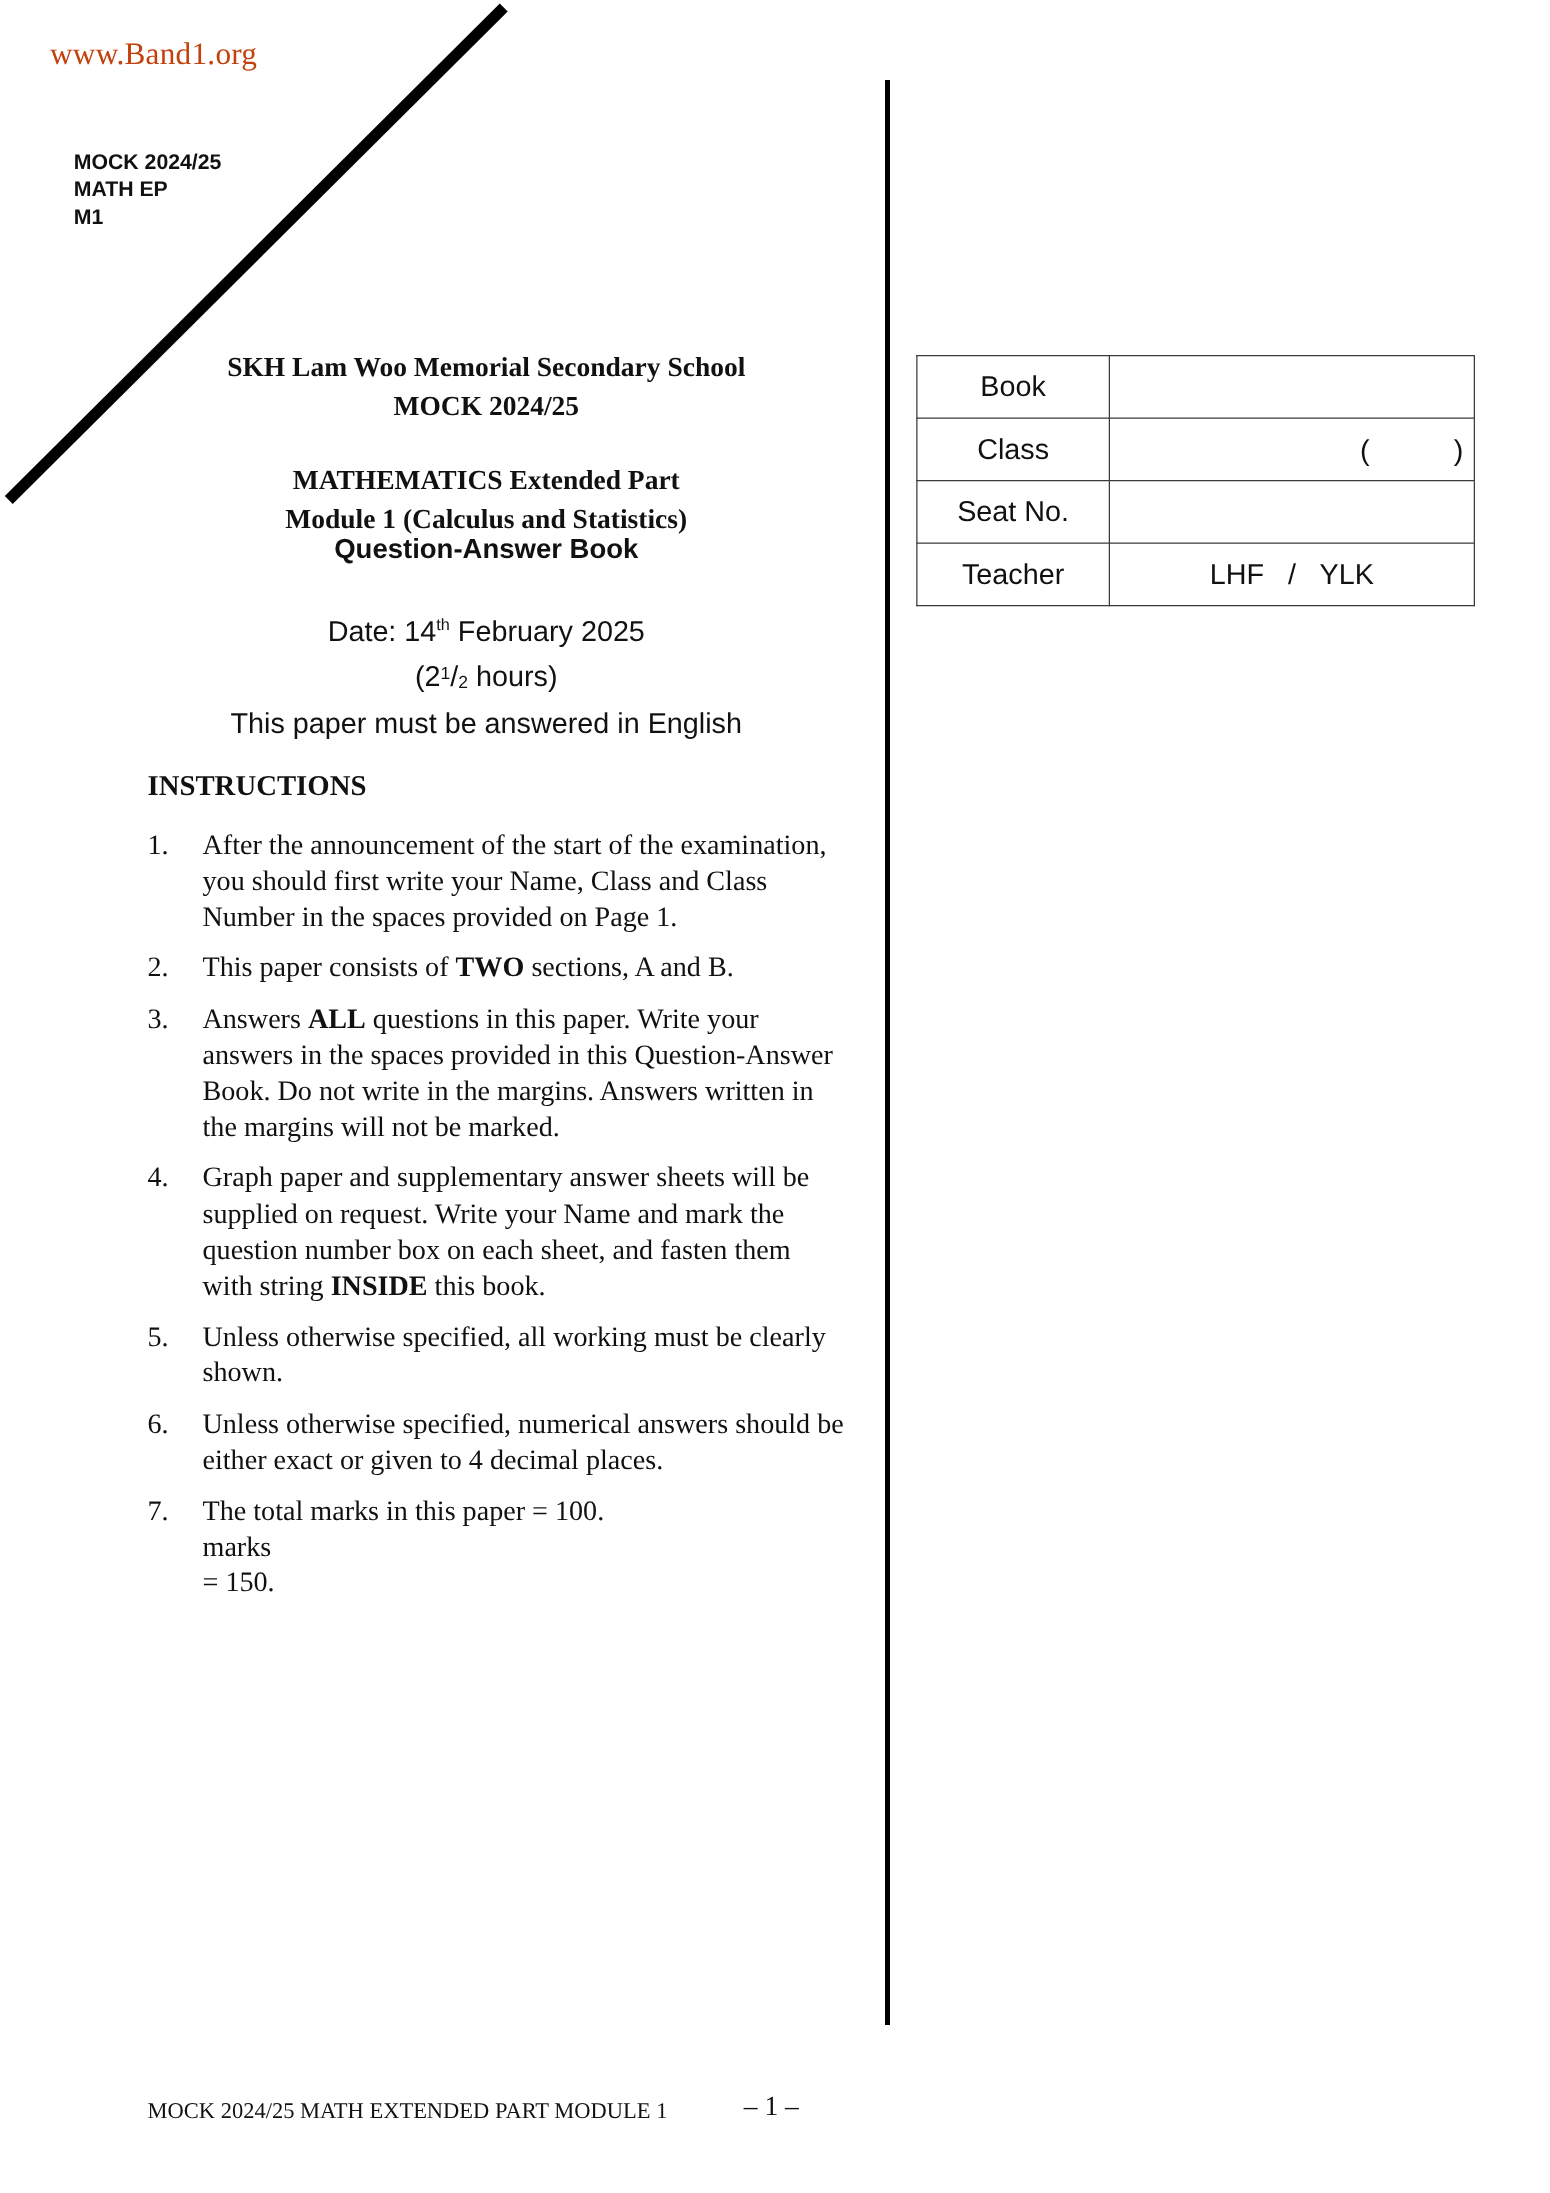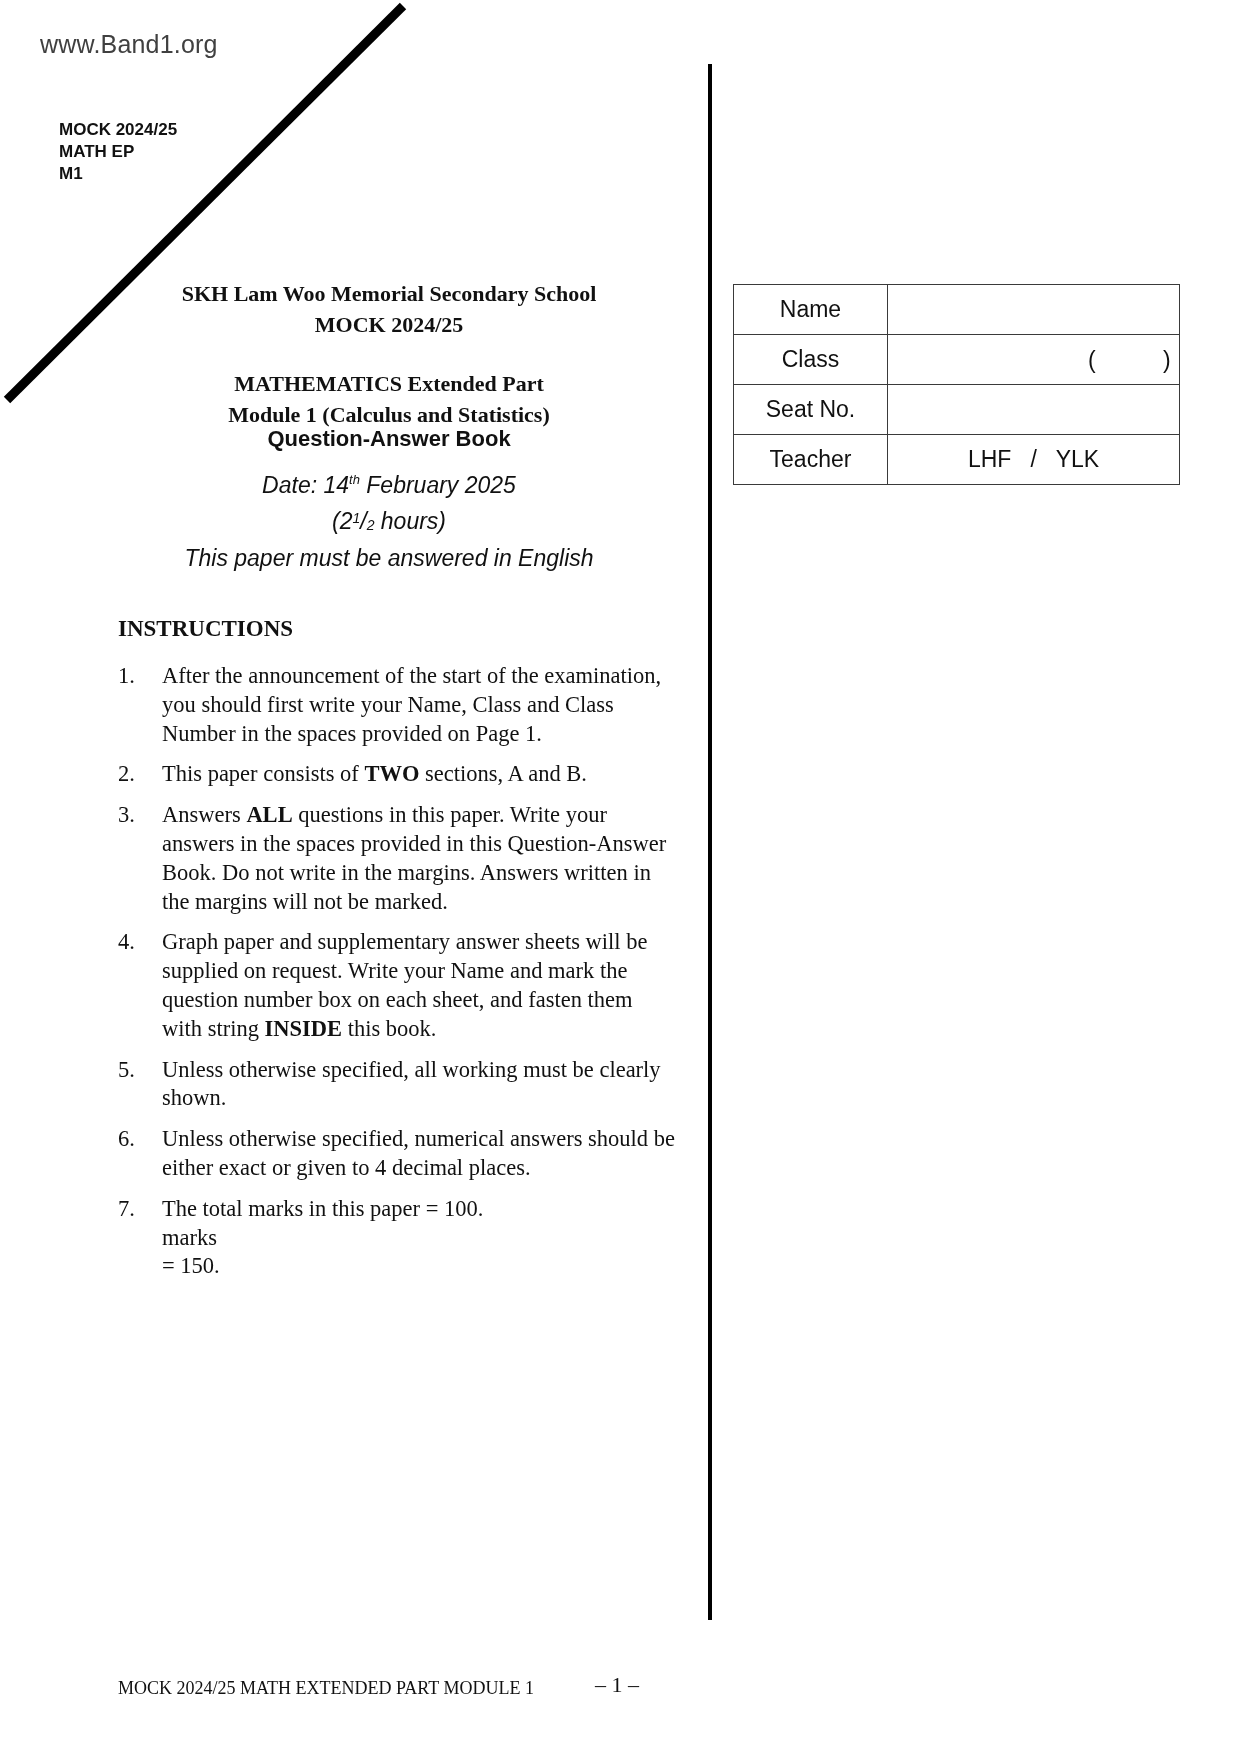--- a/index.html
+++ b/index.html
@@ -7,37 +7,37 @@
     width: 1240px; height: 1754px; position: relative; overflow: hidden;
     background: #ffffff; color: #111111;
     font-family: "Liberation Serif", serif;
   }
   .abs { position: absolute; }
   .sans { font-family: "Liberation Sans", sans-serif; }
   .serif { font-family: "Liberation Serif", serif; margin-top: 16px; }
 
   
   .watermark {
-    left: 40px; top: 30px; font-size: 25px; color: #404040;
-    font-family: Liberation Sans, sans-serif; letter-spacing: 0.2px;
+    left: 40px; top: 30px; font-size: 25px; color: #c2410c;
+    font-family: Liberation Serif, serif; letter-spacing: 0.2px;
   }
 
   
   .code-block { left: 59px; top: 119px; font-weight: bold; font-size: 17px; line-height: 22px; }
   .code-block div { white-space: nowrap; }
 
   
   .rules { left: 0; top: 0; width: 1240px; height: 1754px; pointer-events: none; }
 
   
   .head-col { left: 150px; width: 478px; text-align: center; }
   .school { top: 262px; font-weight: bold; font-size: 22px; line-height: 31px; }
   .subject { top: 352px; font-weight: bold; font-size: 22px; line-height: 31px; }
   .qab { top: 426px; font-weight: bold; font-size: 22px; }
-  .date-line { top: 469px; font-size: 23px; line-height: 33px; font-style: italic; }
+  .date-line { top: 489px; font-size: 23px; line-height: 33px; }
   .date-line sup { font-size: 13px; vertical-align: 9px; line-height: 0; }
   .frac-num { font-size: 14px; vertical-align: 6px; }
   .frac-den { font-size: 14px; vertical-align: -1px; }
 
   
   .info-table {
     left: 733px; top: 284px; border-collapse: collapse;
     font-family: "Liberation Sans", sans-serif; font-size: 23px; color: #111;
   }
   .info-table td {
@@ -91,21 +91,21 @@
 
 <div class="abs head-col date-line sans">
   <div><span>Date: 14</span><sup>th</sup><span> February 2025</span></div>
   <div><span>(2</span><span class="frac-num">1</span><span>/</span><span class="frac-den">2</span><span> hours)</span></div>
   <div>This paper must be answered in English</div>
 </div>
 
 <table class="abs info-table">
   <tbody>
       <tr>
-    <td class="lbl">Name</td>
+    <td class="lbl">Book</td>
     <td class="val"></td>
   </tr>
   <tr>
     <td class="lbl">Class</td>
     <td class="val">
       <span class="paren-open">(</span>
       <span class="paren-close">)</span>
     </td>
   </tr>
   <tr>

